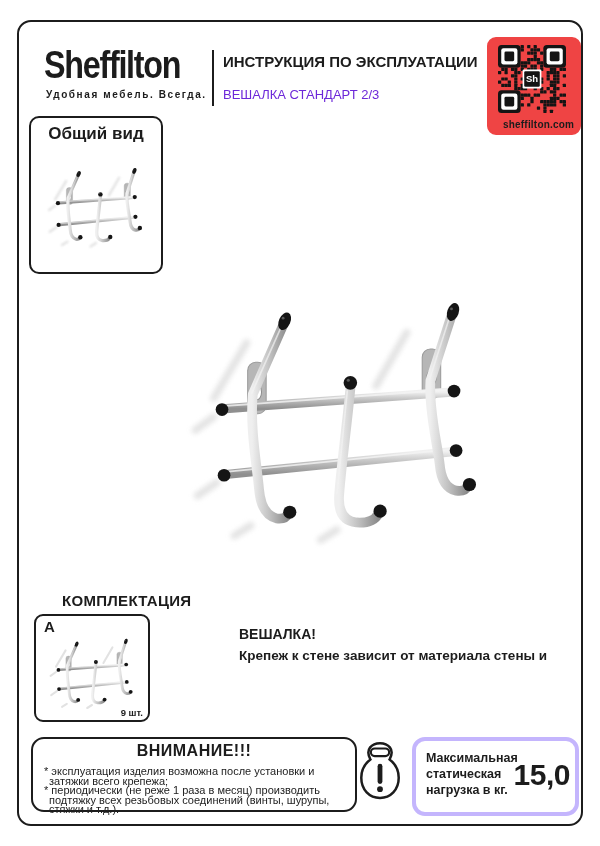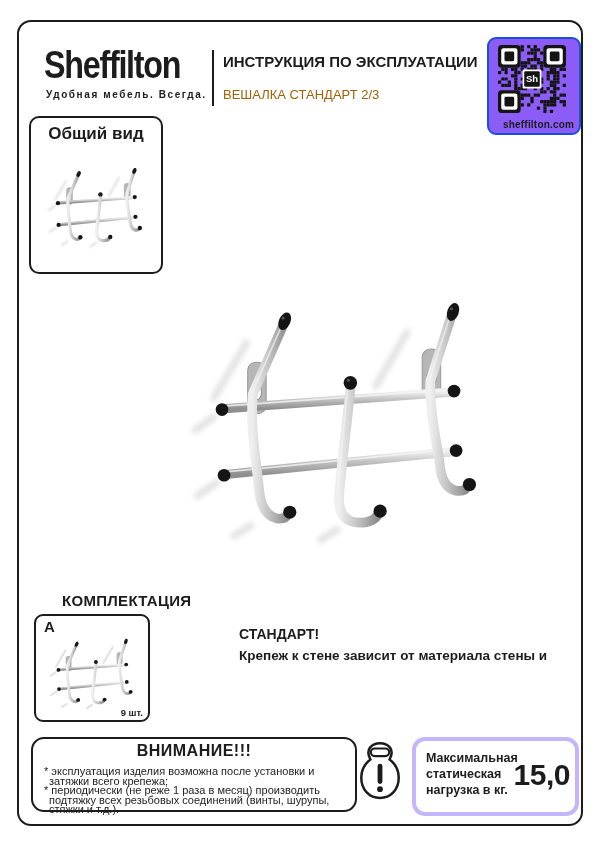--- a/index.html
+++ b/index.html
@@ -16,25 +16,25 @@
   
   .logo-text{
     left:44px;top:44px;font-size:38px;font-weight:bold;letter-spacing:-1.5px;
     transform:scaleX(.85);transform-origin:left top;white-space:nowrap;color:#1c1c1c;
   }
   .tagline{
     left:46px;top:89px;font-size:10px;font-weight:bold;letter-spacing:1.6px;white-space:nowrap;
   }
   .hdr-divider{left:212px;top:50px;width:2px;height:56px;background:#1c1c1c;}
   .hdr-title{left:223px;top:53px;font-size:15px;font-weight:bold;white-space:nowrap;}
-  .hdr-subtitle{left:223px;top:87px;font-size:13px;color:#a16207;white-space:nowrap;}
+  .hdr-subtitle{left:223px;top:87px;font-size:13px;color:#6d28d9;white-space:nowrap;}
   
   .qr-box{
     left:487px;top:37px;width:90px;height:94px;
-    border:2px solid #1d4ed8;border-radius:9px;background:#8b5cf6;
+    border:2px solid #ef4444;border-radius:9px;background:#ef4444;
   }
   .qr-pattern{position:absolute;left:9px;top:6px;width:68px;height:68px;}
   .qr-caption{position:absolute;left:14px;right:0;bottom:3px;text-align:left;
     font-size:10px;font-weight:bold;letter-spacing:.2px;}
   
   .gv-box{left:29px;top:116px;width:130px;height:154px;
     border:2px solid #1c1c1c;border-radius:10px;background:#fff;}
   .gv-title{position:absolute;left:0;right:0;top:6px;text-align:center;
     font-size:17px;font-weight:bold;}
   .gv-art{position:absolute;left:14px;top:46px;}
@@ -308,21 +308,21 @@
 
 <div class="abs pkg-title">КОМПЛЕКТАЦИЯ</div>
 <div class="abs pkg-box">
   <div class="pkg-label">A</div>
   <svg class="pkg-art" width="92" height="78">
     <use href="#hanger-art" width="92" height="78"></use>
   </svg>
   <div class="pkg-qty">9 шт.</div>
 </div>
 
-<div class="abs notice-title">СТАНДАРТ!</div>
+<div class="abs notice-title">ВЕШАЛКА!</div>
 <div class="abs notice-body">
   <div>Крепеж к стене зависит от материала стены и</div>
 </div>
 
 <div class="abs warn-box">
   <div class="warn-title">ВНИМАНИЕ!!!</div>
   <div class="warn-bullets">
     <div>* эксплуатация изделия возможна после установки и затяжки всего крепежа;</div>
     <div>* периодически (не реже 1 раза в месяц) производить подтяжку всех резьбовых соединений (винты, шурупы, стяжки и т.д.).</div>
   </div>

